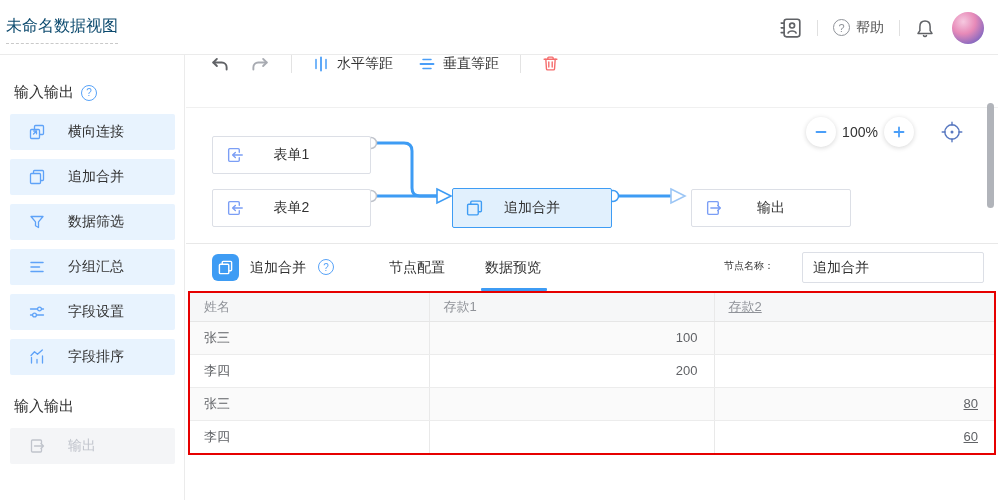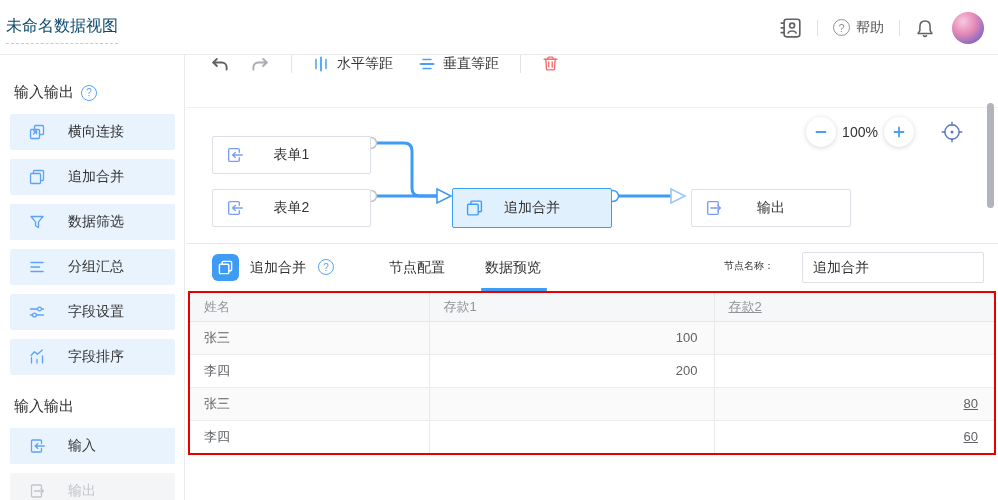--- a/index.html
+++ b/index.html
@@ -158,27 +158,20 @@
         <path d="M2.5 14 V8.5 M8 14 V10.5 M13.5 14 V7"></path>
         <path d="M2 6.5 l3.5-3.8 3 2.6 4.8-4.3" stroke-linejoin="round"></path>
       </svg>
       <span>字段排序</span>
     </div>
 
     <div class="side-section" style="margin-top:22px;">
       <span>输入输出</span>
     </div>
 
-    <div class="side-item">
-      <svg width="16" height="16" viewBox="0 0 16 16" fill="none" stroke="#5ea2f8" stroke-width="1.3" stroke-linecap="round" stroke-linejoin="round">
-        <path d="M12.5 10.5 V13 a1 1 0 0 1 -1 1 H3.5 a1 1 0 0 1 -1 -1 V3 a1 1 0 0 1 1 -1 h8 a1 1 0 0 1 1 1 v2.5"></path>
-        <path d="M15.3 8 H6.2 M6.2 8 l2.6-2.4 M6.2 8 l2.6 2.4"></path>
-      </svg>
-      <span>输入</span>
-    </div>
 
     <div class="side-item disabled">
       <svg width="16" height="16" viewBox="0 0 16 16" fill="none" stroke="#c0c4cc" stroke-width="1.3" stroke-linecap="round" stroke-linejoin="round">
         <path d="M12.5 10.5 V13 a1 1 0 0 1 -1 1 H3.5 a1 1 0 0 1 -1 -1 V3 a1 1 0 0 1 1 -1 h8 a1 1 0 0 1 1 1 v2.5"></path>
         <path d="M5.5 8 h9 M14.5 8 l-2.6-2.4 M14.5 8 l-2.6 2.4"></path>
       </svg>
       <span>输出</span>
     </div>
   </div>
 

